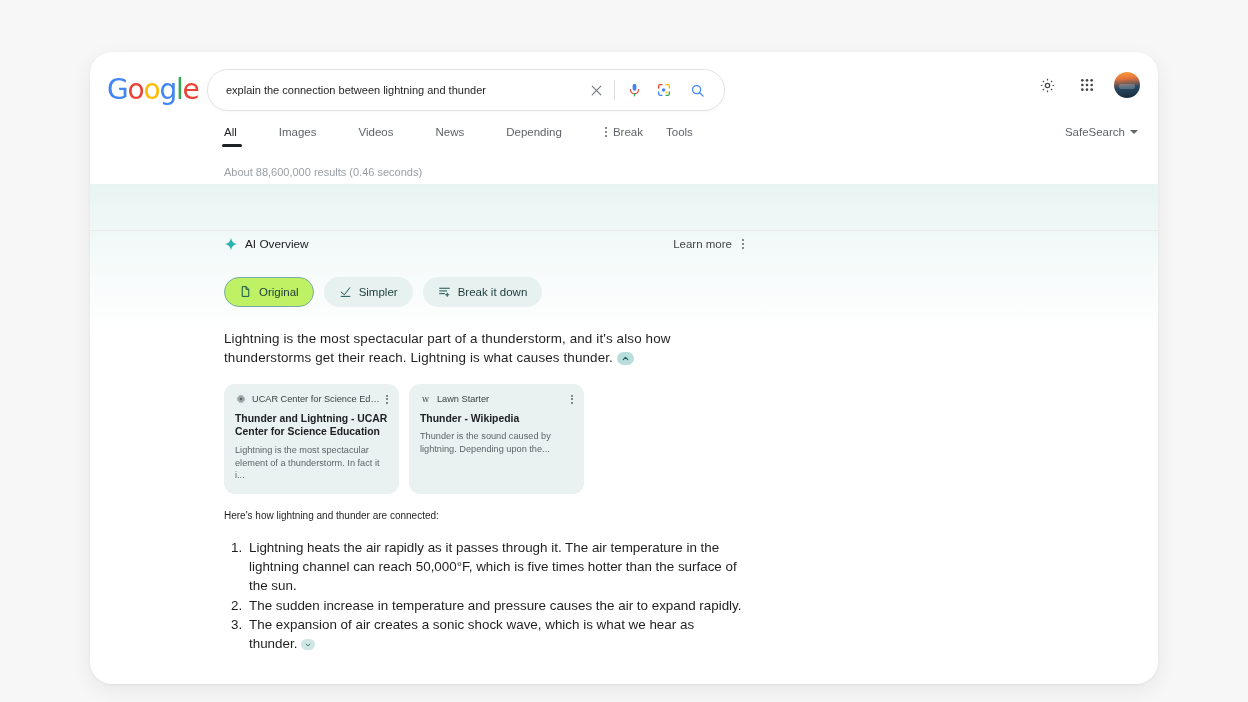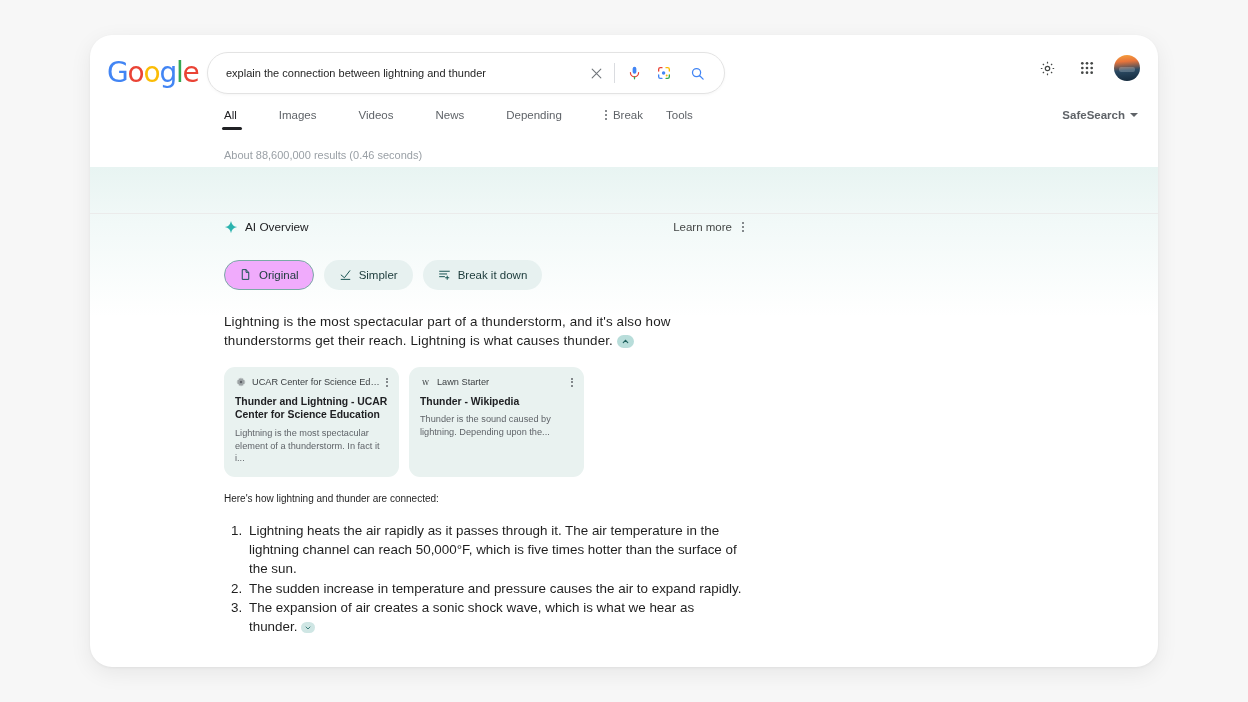--- a/index.html
+++ b/index.html
@@ -4,21 +4,21 @@
 <style>
   * { box-sizing: border-box; margin: 0; padding: 0; }
   html, body {
     width: 1248px; height: 702px;
     background: #f7f7f7;
     font-family: "Liberation Sans", sans-serif;
     overflow: hidden;
   }
   .page-card {
     position: absolute;
-    left: 90px; top: 35px;
+    left: 90px; top: 52px;
     width: 1068px; height: 632px;
     background: #ffffff;
     border-radius: 22px;
     box-shadow: 0 6px 22px rgba(0,0,0,0.07), 0 1px 3px rgba(0,0,0,0.05);
     overflow: hidden;
   }
 
   
   .header {
     position: relative;
@@ -124,21 +124,21 @@
     font-size: 11.5px;
     color: #5f6368;
     cursor: pointer;
   }
   .safesearch {
     position: absolute;
     right: 20px; top: 0;
     font-size: 11.5px;
     color: #5f6368;
     cursor: pointer;
-    display:flex; align-items:center; gap:5px;font-weight:bold;
+    display:flex; align-items:center; gap:5px;
   }
   .caret-dn {
     width:0;height:0;border-left:4px solid transparent;border-right:4px solid transparent;
     border-top:4px solid #5f6368;
   }
 
   .nav-rule {
     position:absolute; left:0; right:0; top:104px;
     height:1px; background:#ebebeb;
   }
@@ -182,21 +182,21 @@
     height: 30px; padding: 0 14px;
     border-radius: 16px;
     background: #e7f1f0;
     font-size: 11.5px;
     color: #1b3a3a;
     cursor: pointer;
     border: 1px solid transparent;
     white-space:nowrap;
   }
   .chip.selected {
-    background: #f0abfc;
+    background: #bef264;
     border: 1px solid #7aa9a6;
   }
   .chip svg { flex:none; }
 
   .ai-para {
     margin-top: 22px;
     font-size: 13.4px;
     line-height: 1.44;
     color: #1f1f1f;
     letter-spacing: 0.01em;

